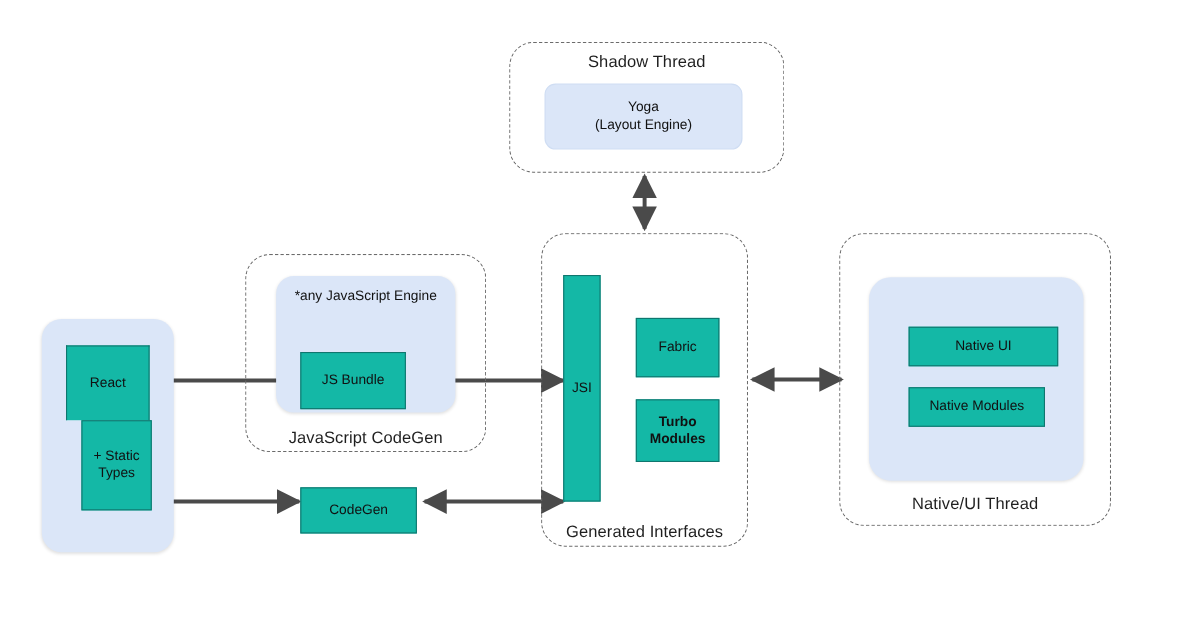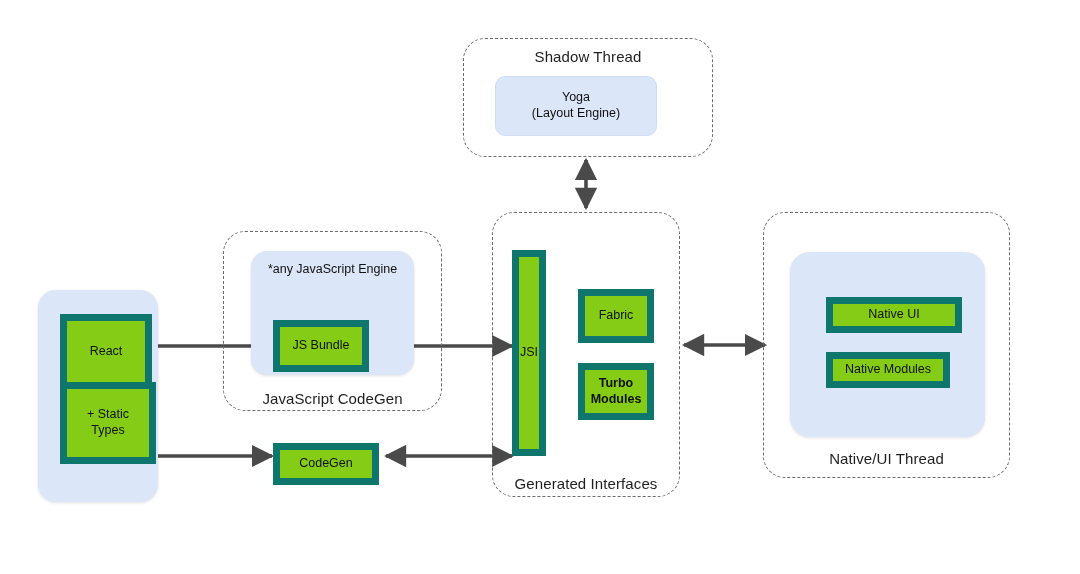--- a/index.html
+++ b/index.html
@@ -44,22 +44,22 @@
     position: absolute;
     background: #dbe6f8;
     border-radius: 16px;
     box-sizing: border-box;
   }
   .panel.shadowed {
     box-shadow: 0 1px 3px rgba(0,0,0,.12);
   }
   .node {
     position: absolute;
-    background: #84cc16;
-    border: 7px solid #0f766e;
+    background: #14b8a6;
+    border: 1px solid #0f766e;
     box-sizing: border-box;
     display: flex;
     align-items: center;
     justify-content: center;
     text-align: center;
     font-size: 12.5px;
     line-height: 1.25;
     color: #111111;
   }
   .node.light {
@@ -111,36 +111,36 @@
       <line x1="586" y1="208" x2="586" y2="160" stroke="#4a4a4a" stroke-width="3.6" marker-start="url(#ah-start)" marker-end="url(#ah-end)"></line>
     </g>
 
     <g>
       <line x1="684" y1="345" x2="765" y2="345" stroke="#4a4a4a" stroke-width="3.6" marker-start="url(#ah-start)" marker-end="url(#ah-end)"></line>
     </g>
   </svg>
 
   <div class="panel shadowed" style="left:38px; top:290px; width:120px; height:212px; border-radius:18px;">
   </div>
-  <div class="node" style="left:60px; top:314px; width:92px; height:68px; border-bottom:none;">React</div>
-  <div class="node vlabel" style="left:60px; top:382px; width:96px; height:82px;">+ Static
+  <div class="node" style="left:60px; top:314px; width:76px; height:68px; border-bottom:none;">React</div>
+  <div class="node vlabel" style="left:74px; top:382px; width:64px; height:82px;">+ Static
 Types</div>
 
   <div class="thread-box" style="left:223px; top:231px; width:219px; height:180px;"></div>
   <div class="thread-label" style="left:223px; top:390px; width:219px;">JavaScript CodeGen</div>
 
   <div class="panel shadowed" style="left:251px; top:251px; width:163px; height:124px; border-radius:16px;"></div>
   <div style="position:absolute; left:251px; top:262px; width:163px; text-align:center; font-size:12.5px; color:#111;">*any JavaScript Engine</div>
   <div class="node" style="left:273px; top:320px; width:96px; height:52px;">JS Bundle</div>
 
   <div class="node" style="left:273px; top:443px; width:106px; height:42px;text-align:center;">CodeGen</div>
 
   <div class="thread-box" style="left:463px; top:38px; width:250px; height:119px;"></div>
   <div class="thread-label" style="left:463px; top:48px; width:250px;">Shadow Thread</div>
-  <div class="node light vlabel" style="left:495px; top:76px; width:162px; height:60px;">Yoga
+  <div class="node light vlabel" style="left:495px; top:76px; width:180px; height:60px;">Yoga
 (Layout Engine)</div>
 
   <div class="thread-box" style="left:492px; top:212px; width:188px; height:285px;"></div>
   <div class="thread-label" style="left:492px; top:475px; width:188px;">Generated Interfaces</div>
 
   <div class="node" style="left:512px; top:250px; width:34px; height:206px; font-size:12.5px;">JSI</div>
   <div class="node" style="left:578px; top:289px; width:76px; height:54px;">Fabric</div>
   <div class="node vlabel" style="left:578px; top:363px; width:76px; height:57px;font-weight:bold;">Turbo
 Modules</div>
 

